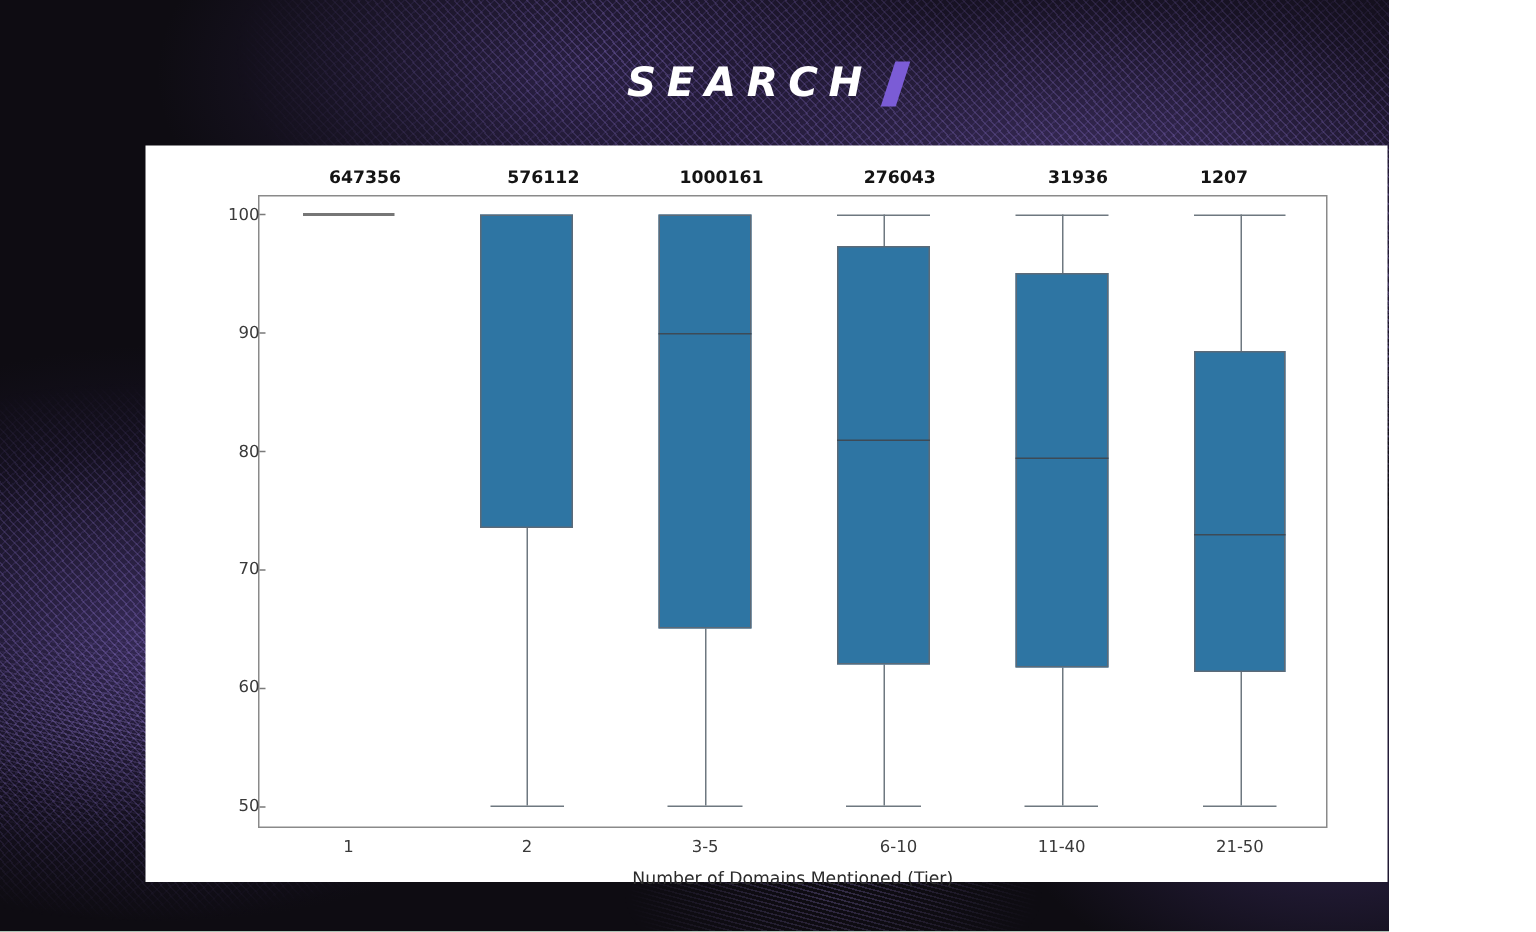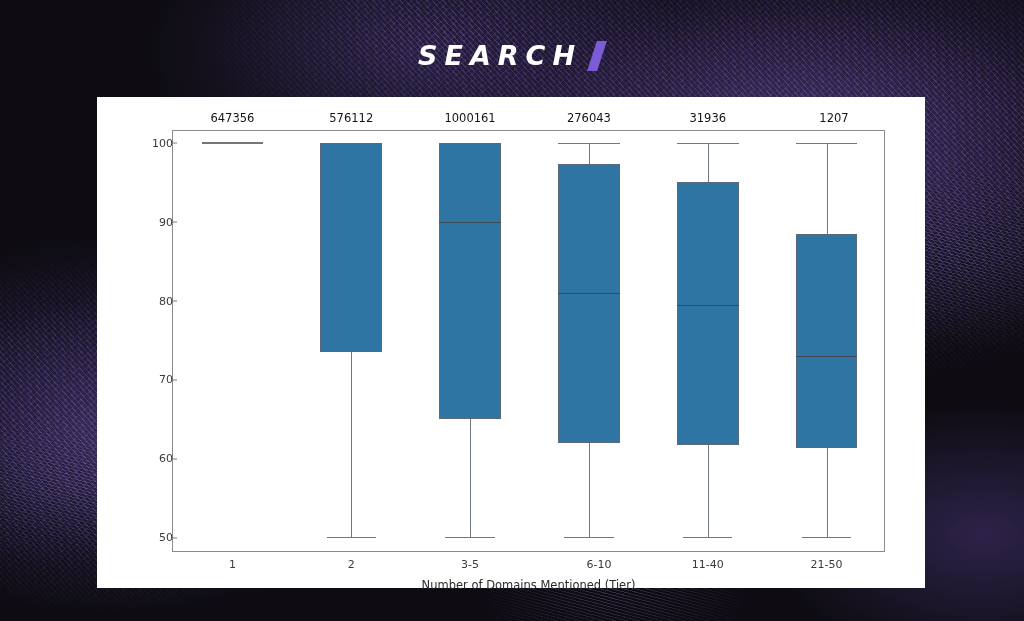--- a/index.html
+++ b/index.html
@@ -6,21 +6,21 @@
 
   html, body {
     width: 1024px;
     height: 621px;
     overflow: hidden;
     font-family: "DejaVu Sans", sans-serif;
   }
 
   #screen {
     position: relative;
-    width: 1024px;
+    width: 926px;
     height: 621px;
     background: #15803d;
     overflow: hidden;
   }
 
   
   .bg-layer { position: absolute; inset: 0; pointer-events: none; }
 
   .bg-base {
     background:
@@ -162,23 +162,24 @@
   }
   .bx-median { position: absolute; height: 1px; background: #3d4a56; }
   .bx-wstem  { position: absolute; width: 1px; background: #6e7880; }
   .bx-wcap   { position: absolute; height: 1px; background: #6e7880; }
   .bx-flat   { position: absolute; height: 2px; background: #767676; }
 
   .count-label {
     position: absolute;
     transform: translateX(-50%);
     font-size: 11.5px;
-    font-weight: 400;
+    font-weight: 700;
     color: #141414;
     white-space: nowrap;
+    margin-left: 11px;
   }
 </style>
 </head>
 <body>
 
 <div id="screen">
 
   <div class="bg-layer bg-base"></div>
   <div class="bg-layer bg-mesh"></div>
   <div class="bg-layer bg-wave"></div>
@@ -267,19 +268,19 @@
             <div class="bx-box" style="left: 622.687px; width: 61.7933px; top: 102.542px; height: 214.55px;"></div>
             <div class="bx-median" style="left: 622.687px; width: 61.7933px; top: 224.804px;"></div>
           </div>
         </div>
       <div id="labels-host">
           <div class="count-label" style="left: 59.4167px; top: -20px;">647356</div>
           <div class="count-label" style="left: 178.25px; top: -20px;">576112</div>
           <div class="count-label" style="left: 297.083px; top: -20px;">1000161</div>
           <div class="count-label" style="left: 415.917px; top: -20px;">276043</div>
           <div class="count-label" style="left: 534.75px; top: -20px;">31936</div>
-          <div class="count-label" style="left: 661px; top: -20px;">1207</div>
+          <div class="count-label" style="left: 632px; top: -20px;">1207</div>
         </div>
       <div id="x-axis-label">Number of Domains Mentioned (Tier)</div>
     </div>
 
   </div>
 </div>
 
 </body></html>

